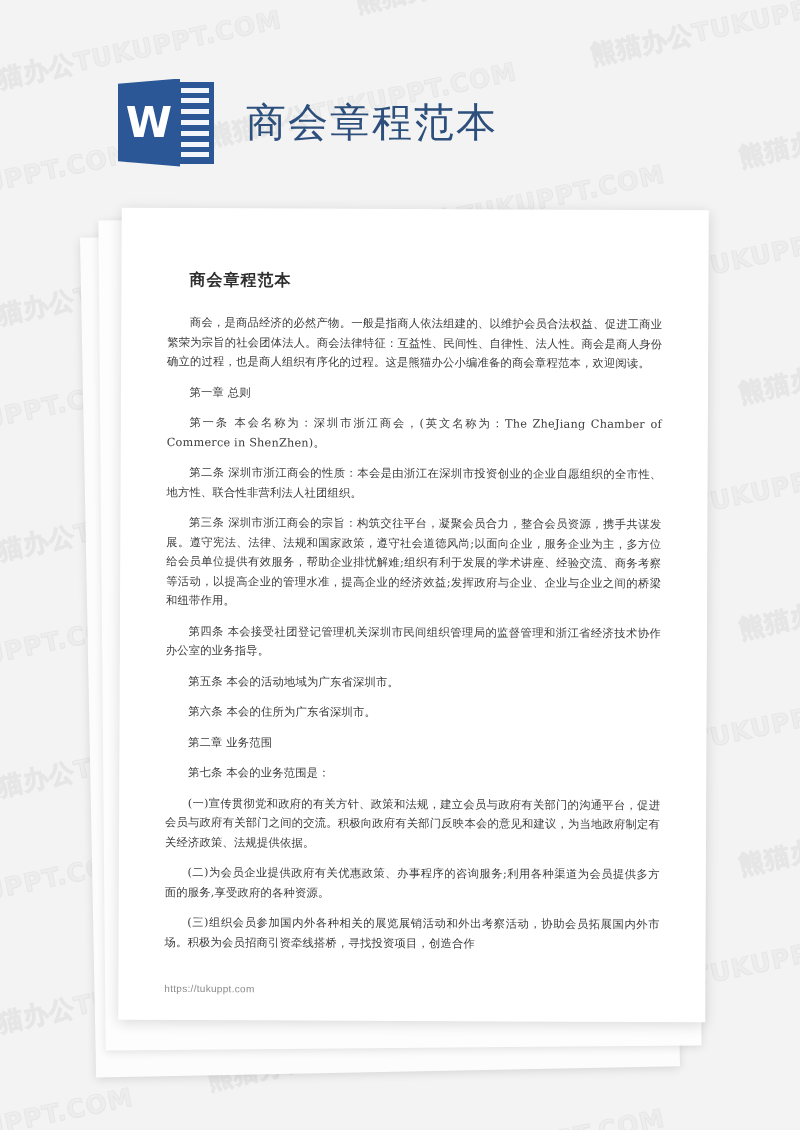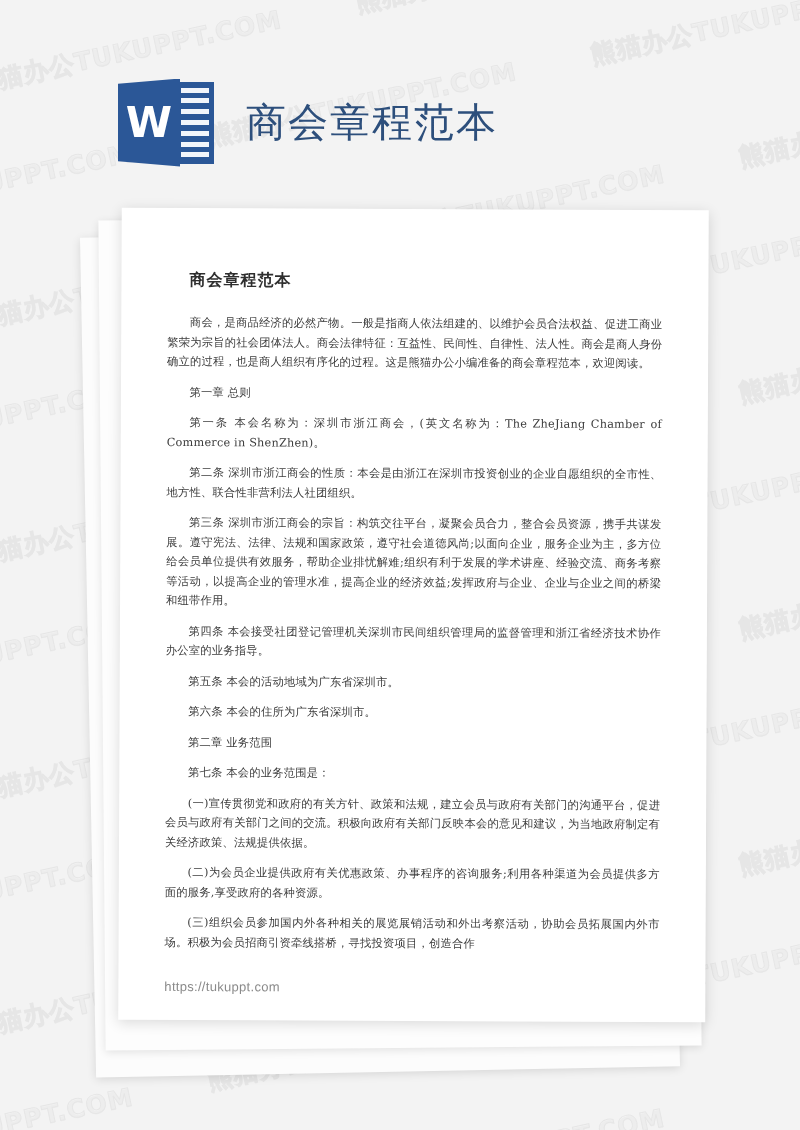--- a/index.html
+++ b/index.html
@@ -179,21 +179,21 @@
     text-align: justify;
     margin: 0 0 11px 0;
     text-indent: 2em;
     letter-spacing: .2px;
   }
   .footer-url {
     position: absolute;
     left: 46px;
     bottom: 26px;
     font-family: "Liberation Sans", sans-serif;
-    font-size: 13px;
+    font-size: 10px;
     color: #8a8a8a;
     letter-spacing: .3px;
   }
 </style>
 </head>
 <body>
 
 <div class="wm-layer">
   <div class="wm-row">
     

